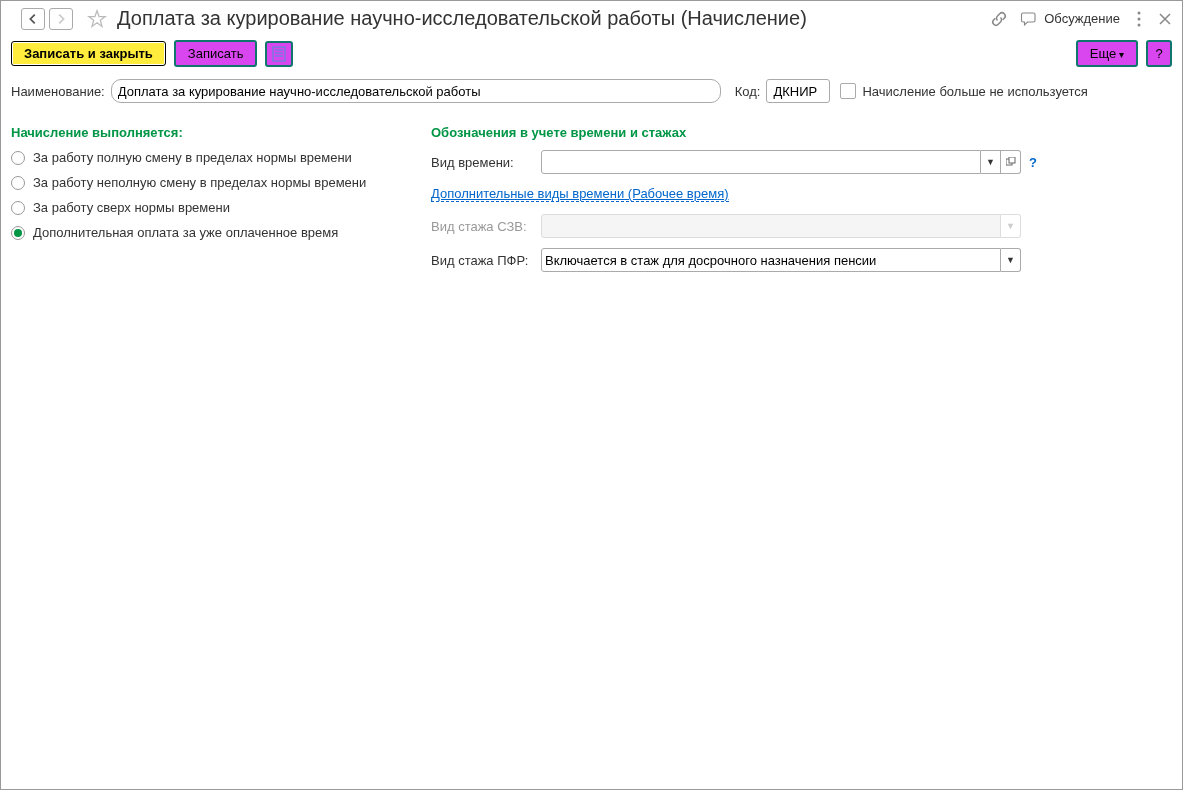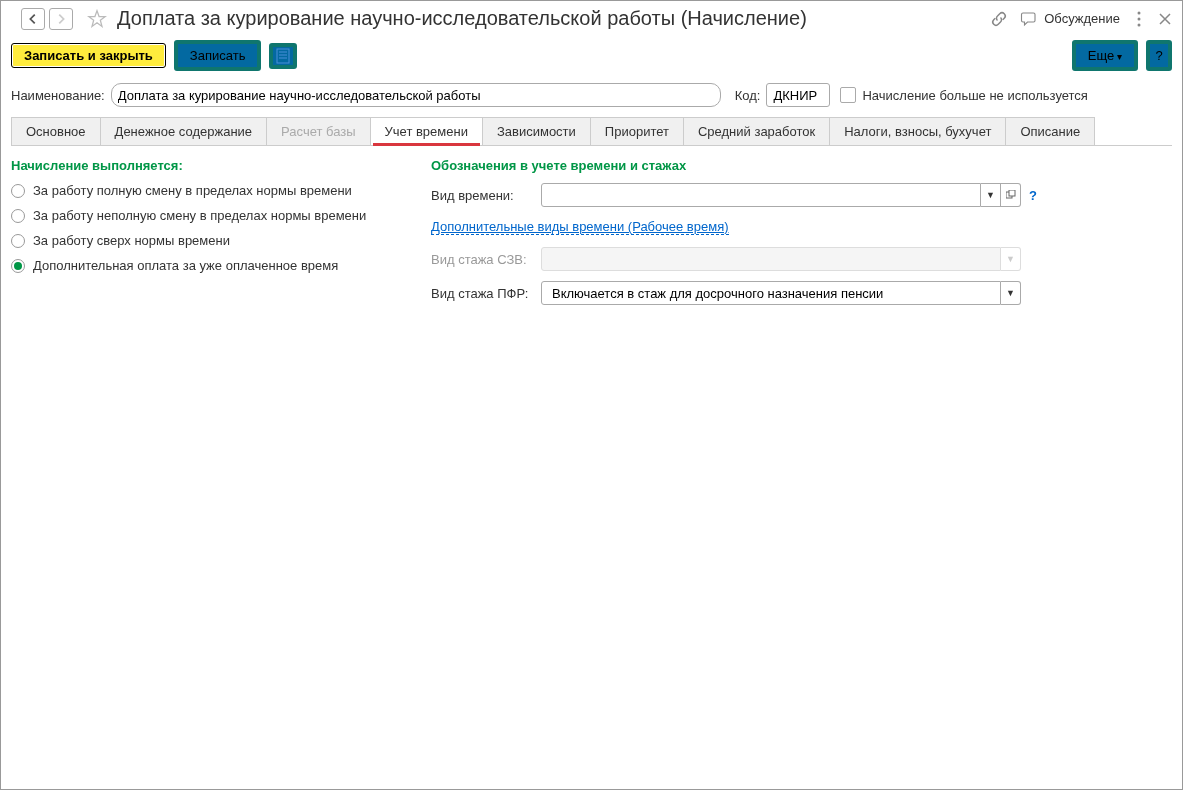--- a/index.html
+++ b/index.html
@@ -60,23 +60,23 @@
   gap: 6px;
   cursor: pointer;
 }
 .toolbar {
   display: flex;
   align-items: center;
   padding: 4px 10px 8px 10px;
   gap: 8px;
 }
 .btn {
-  border: 4px solid #0f766e;
+  border: 2px solid #0f766e;
   border-radius: 3px;
-  background: #0369a1;
+  background: #d946ef;
   padding: 4px 12px;
   cursor: pointer;
   font-size: 13px;
 }
 .btn-yellow {
   background: #ffec3d;
   border: 1px solid #000;
   font-weight: bold;
   box-shadow: 0 0 0 1px #fff inset;
 }
@@ -204,21 +204,21 @@
 .field-label.disabled { color: #999; }
 .combo {
   display: flex;
   flex: 1;
   max-width: 480px;
 }
 .combo-input {
   flex: 1;
   border: 1px solid #aaa;
   border-radius: 3px 0 0 3px;
-  padding: 3px 10px;
+  padding: 3px 3px;
   height: 24px;
   font-size: 13px;
 }
 .combo-input.disabled {
   background: #f5f5f5;
   border-color: #ddd;
 }
 .combo-btn {
   width: 20px;
   height: 24px;
@@ -316,31 +316,20 @@
     <span class="label">Наименование:</span>
     <input class="text-input name-input" value="Доплата за курирование научно-исследовательской работы" style="">
     <span class="label" style="margin-left:8px">Код:</span>
     <input class="text-input code-input" value="ДКНИР" style="">
     <div class="checkbox-wrap">
       <div class="checkbox"></div>
       <span>Начисление больше не используется</span>
     </div>
   </div>
 
-  <div class="tabs">
-    <div class="tab">Основное</div>
-    <div class="tab">Денежное содержание</div>
-    <div class="tab disabled">Расчет базы</div>
-    <div class="tab active">Учет времени</div>
-    <div class="tab">Зависимости</div>
-    <div class="tab">Приоритет</div>
-    <div class="tab">Средний заработок</div>
-    <div class="tab">Налоги, взносы, бухучет</div>
-    <div class="tab">Описание</div>
-  </div>
 
   <div class="tab-content">
     <div class="left-col">
       <div class="section-title">Начисление выполняется:</div>
       <div class="radio-row">
         <div class="radio"></div>
         <span>За работу полную смену в пределах нормы времени</span>
       </div>
       <div class="radio-row">
         <div class="radio"></div>

